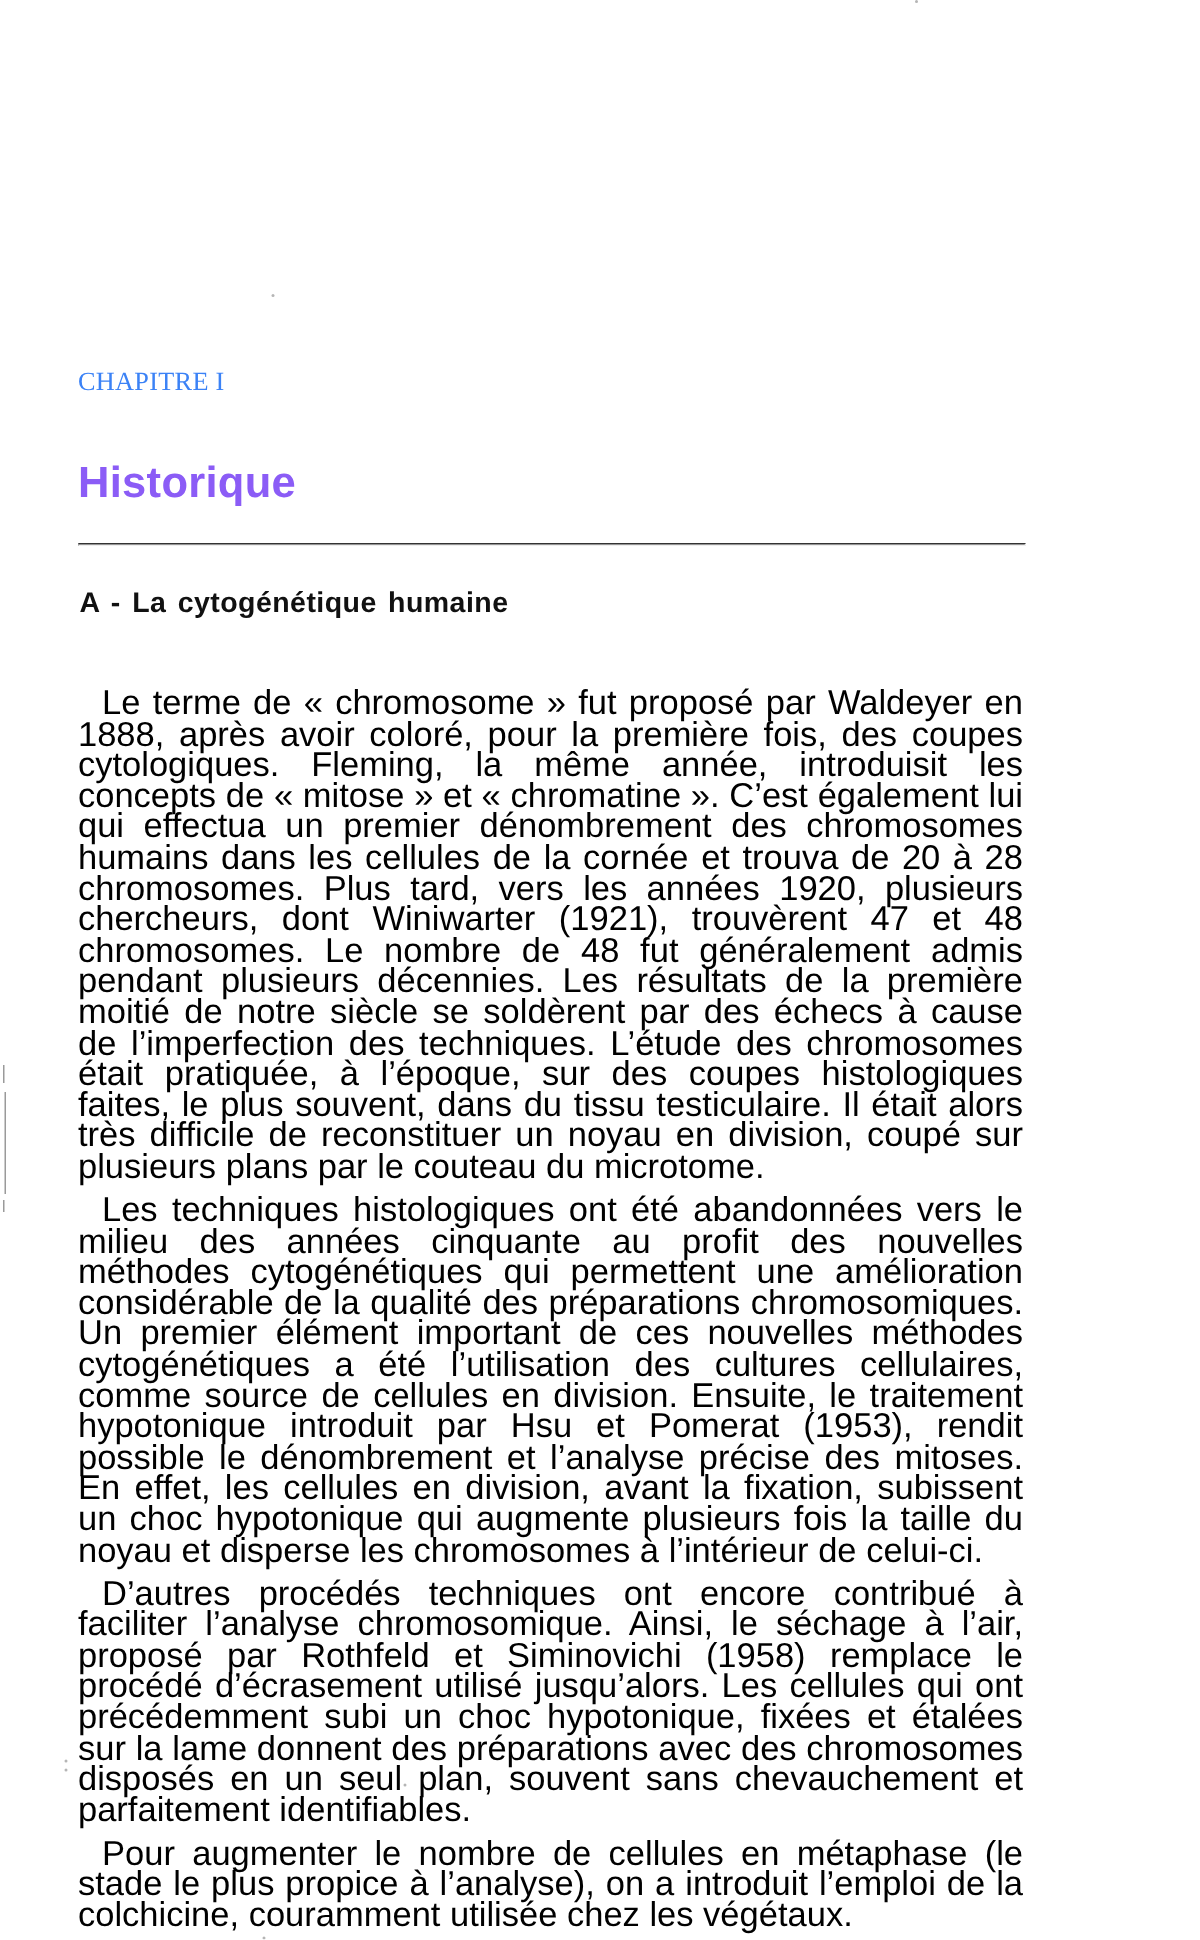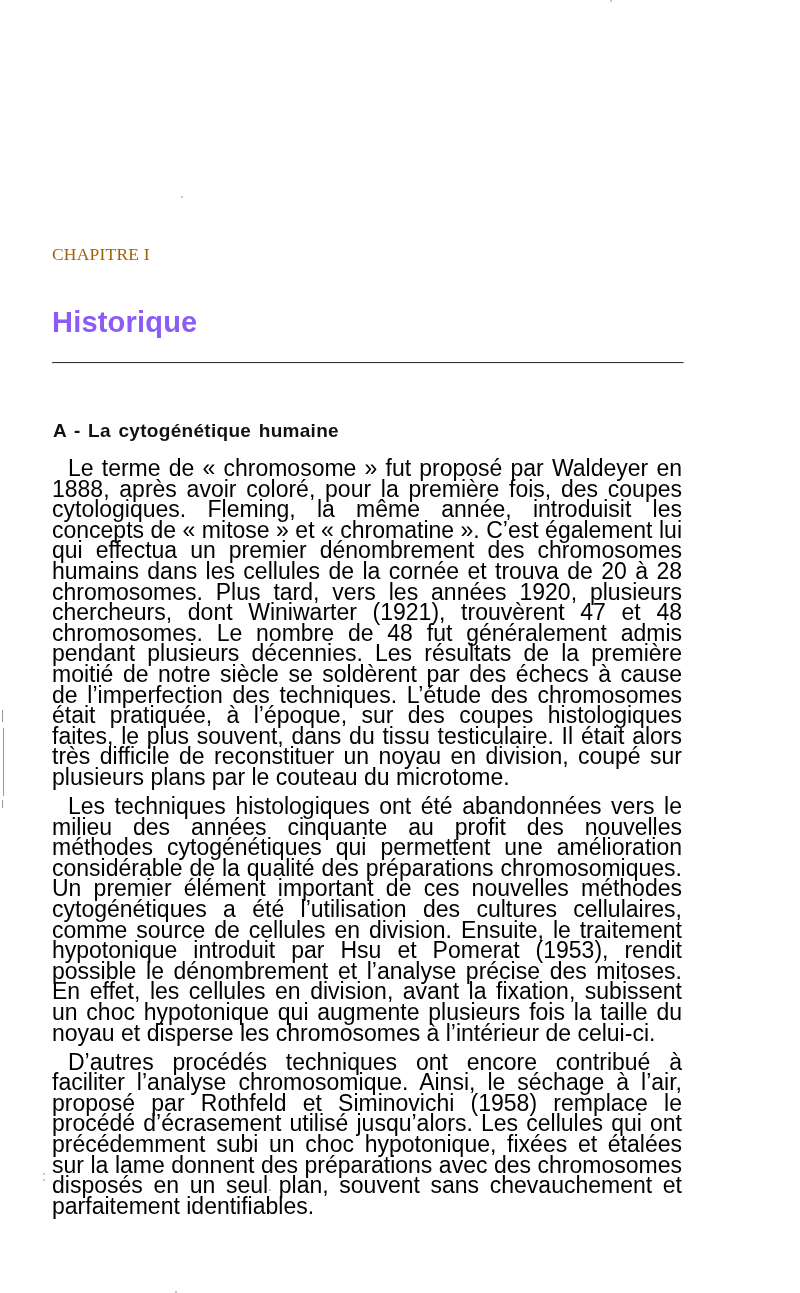--- a/index.html
+++ b/index.html
@@ -14,21 +14,21 @@
       overflow: hidden;
       color: #151515;
     }
     .chapter-label {
       position: absolute;
       left: 52px;
       top: 244px;
       font-family: "Liberation Serif", serif;
       font-size: 17.5px;
       letter-spacing: 0.2px;
-      color: #a16207;
+      color: #3b82f6;
       margin: 0;
       font-weight: normal;
     }
     .page-title {
       position: absolute;
       left: 52px;
       top: 306px;
       margin: 0;
       font-family: "Liberation Sans", sans-serif;
       font-weight: bold;
@@ -41,21 +41,21 @@
       left: 52px;
       top: 362px;
       width: 630px;
       height: 0;
       border-top: 1.4px solid #333333;
       margin: 0;
     }
     .section-heading {
       position: absolute;
       left: 53px;
-      top: 420px;
+      top: 392px;
       margin: 0;
       font-family: "Liberation Sans", sans-serif;
       font-weight: bold;
       font-size: 19px;
       color: #111111;
       word-spacing: 2px;
       letter-spacing: 0.3px;
     }
     .body-text {
       position: absolute;
@@ -103,13 +103,14 @@
 <h1 class="page-title">Historique</h1>
 
 <hr class="title-rule">
 
 <h3 class="section-heading">A - La cytogénétique humaine</h3>
 
 <div class="body-text">
   <p>Le terme de « chromosome » fut proposé par Waldeyer en 1888, après avoir coloré, pour la première fois, des coupes cytologiques. Fleming, la même année, introduisit les concepts de « mitose » et « chromatine ». C’est également lui qui effectua un premier dénombrement des chromosomes humains dans les cellules de la cornée et trouva de 20 à 28 chromosomes. Plus tard, vers les années 1920, plusieurs chercheurs, dont Winiwarter (1921), trouvèrent 47 et 48 chromosomes. Le nombre de 48 fut généralement admis pendant plusieurs décennies. Les résultats de la première moitié de notre siècle se soldèrent par des échecs à cause de l’imperfection des techniques. L’étude des chromosomes était pratiquée, à l’époque, sur des coupes histologiques faites, le plus souvent, dans du tissu testiculaire. Il était alors très difficile de reconstituer un noyau en division, coupé sur plusieurs plans par le couteau du microtome.</p>
   <p>Les techniques histologiques ont été abandonnées vers le milieu des années cinquante au profit des nouvelles méthodes cytogénétiques qui permettent une amélioration considérable de la qualité des préparations chromosomi­ques. Un premier élément important de ces nouvelles méthodes cytogénéti­ques a été l’utilisation des cultures cellulaires, comme source de cellules en division. Ensuite, le traitement hypotonique introduit par Hsu et Pomerat (1953), rendit possible le dénombrement et l’analyse précise des mitoses. En effet, les cellules en division, avant la fixation, subissent un choc hypotonique qui augmente plusieurs fois la taille du noyau et disperse les chromosomes à l’intérieur de celui-ci.</p>
   <p>D’autres procédés techniques ont encore contribué à faciliter l’analyse chromosomique. Ainsi, le séchage à l’air, proposé par Rothfeld et Siminovichi (1958) remplace le procédé d’écrasement utilisé jusqu’alors. Les cellules qui ont précédemment subi un choc hypotonique, fixées et étalées sur la lame donnent des préparations avec des chromosomes disposés en un seul plan, souvent sans chevauchement et parfaitement identifiables.</p>
+  <p>Pour augmenter le nombre de cellules en métaphase (le stade le plus propice à l’analyse), on a introduit l’emploi de la colchicine, couramment utilisée chez les végétaux.</p>
 </div>
 
 </body></html>

